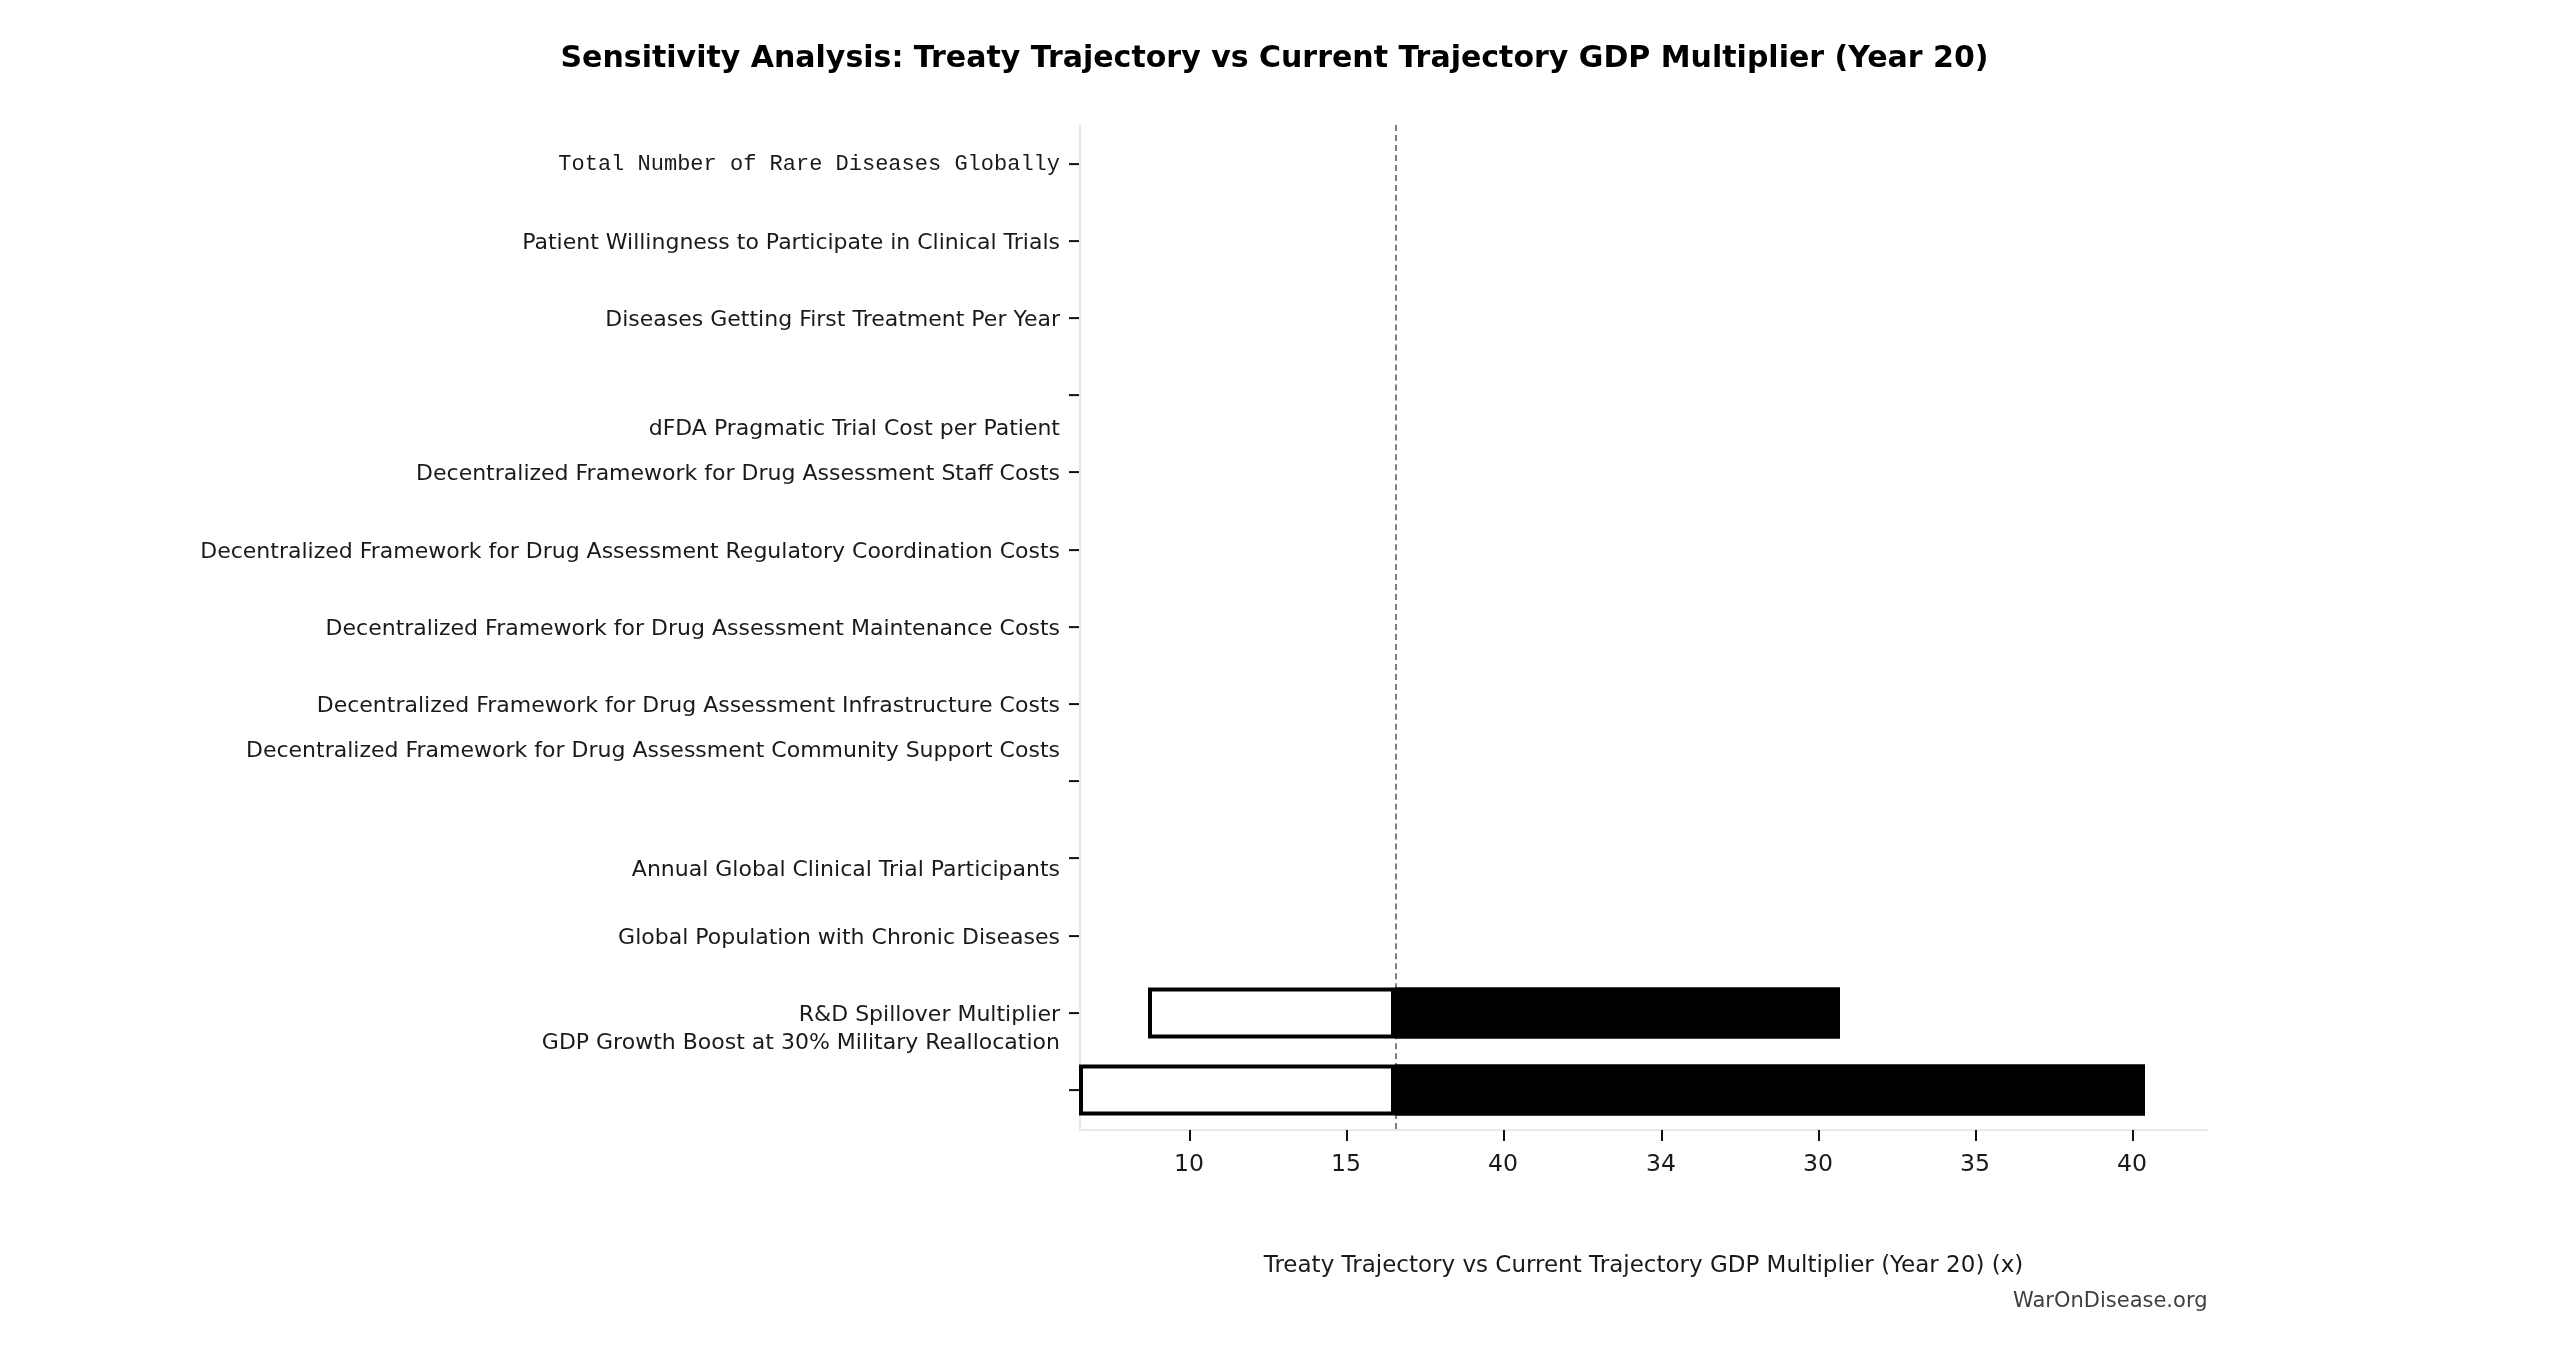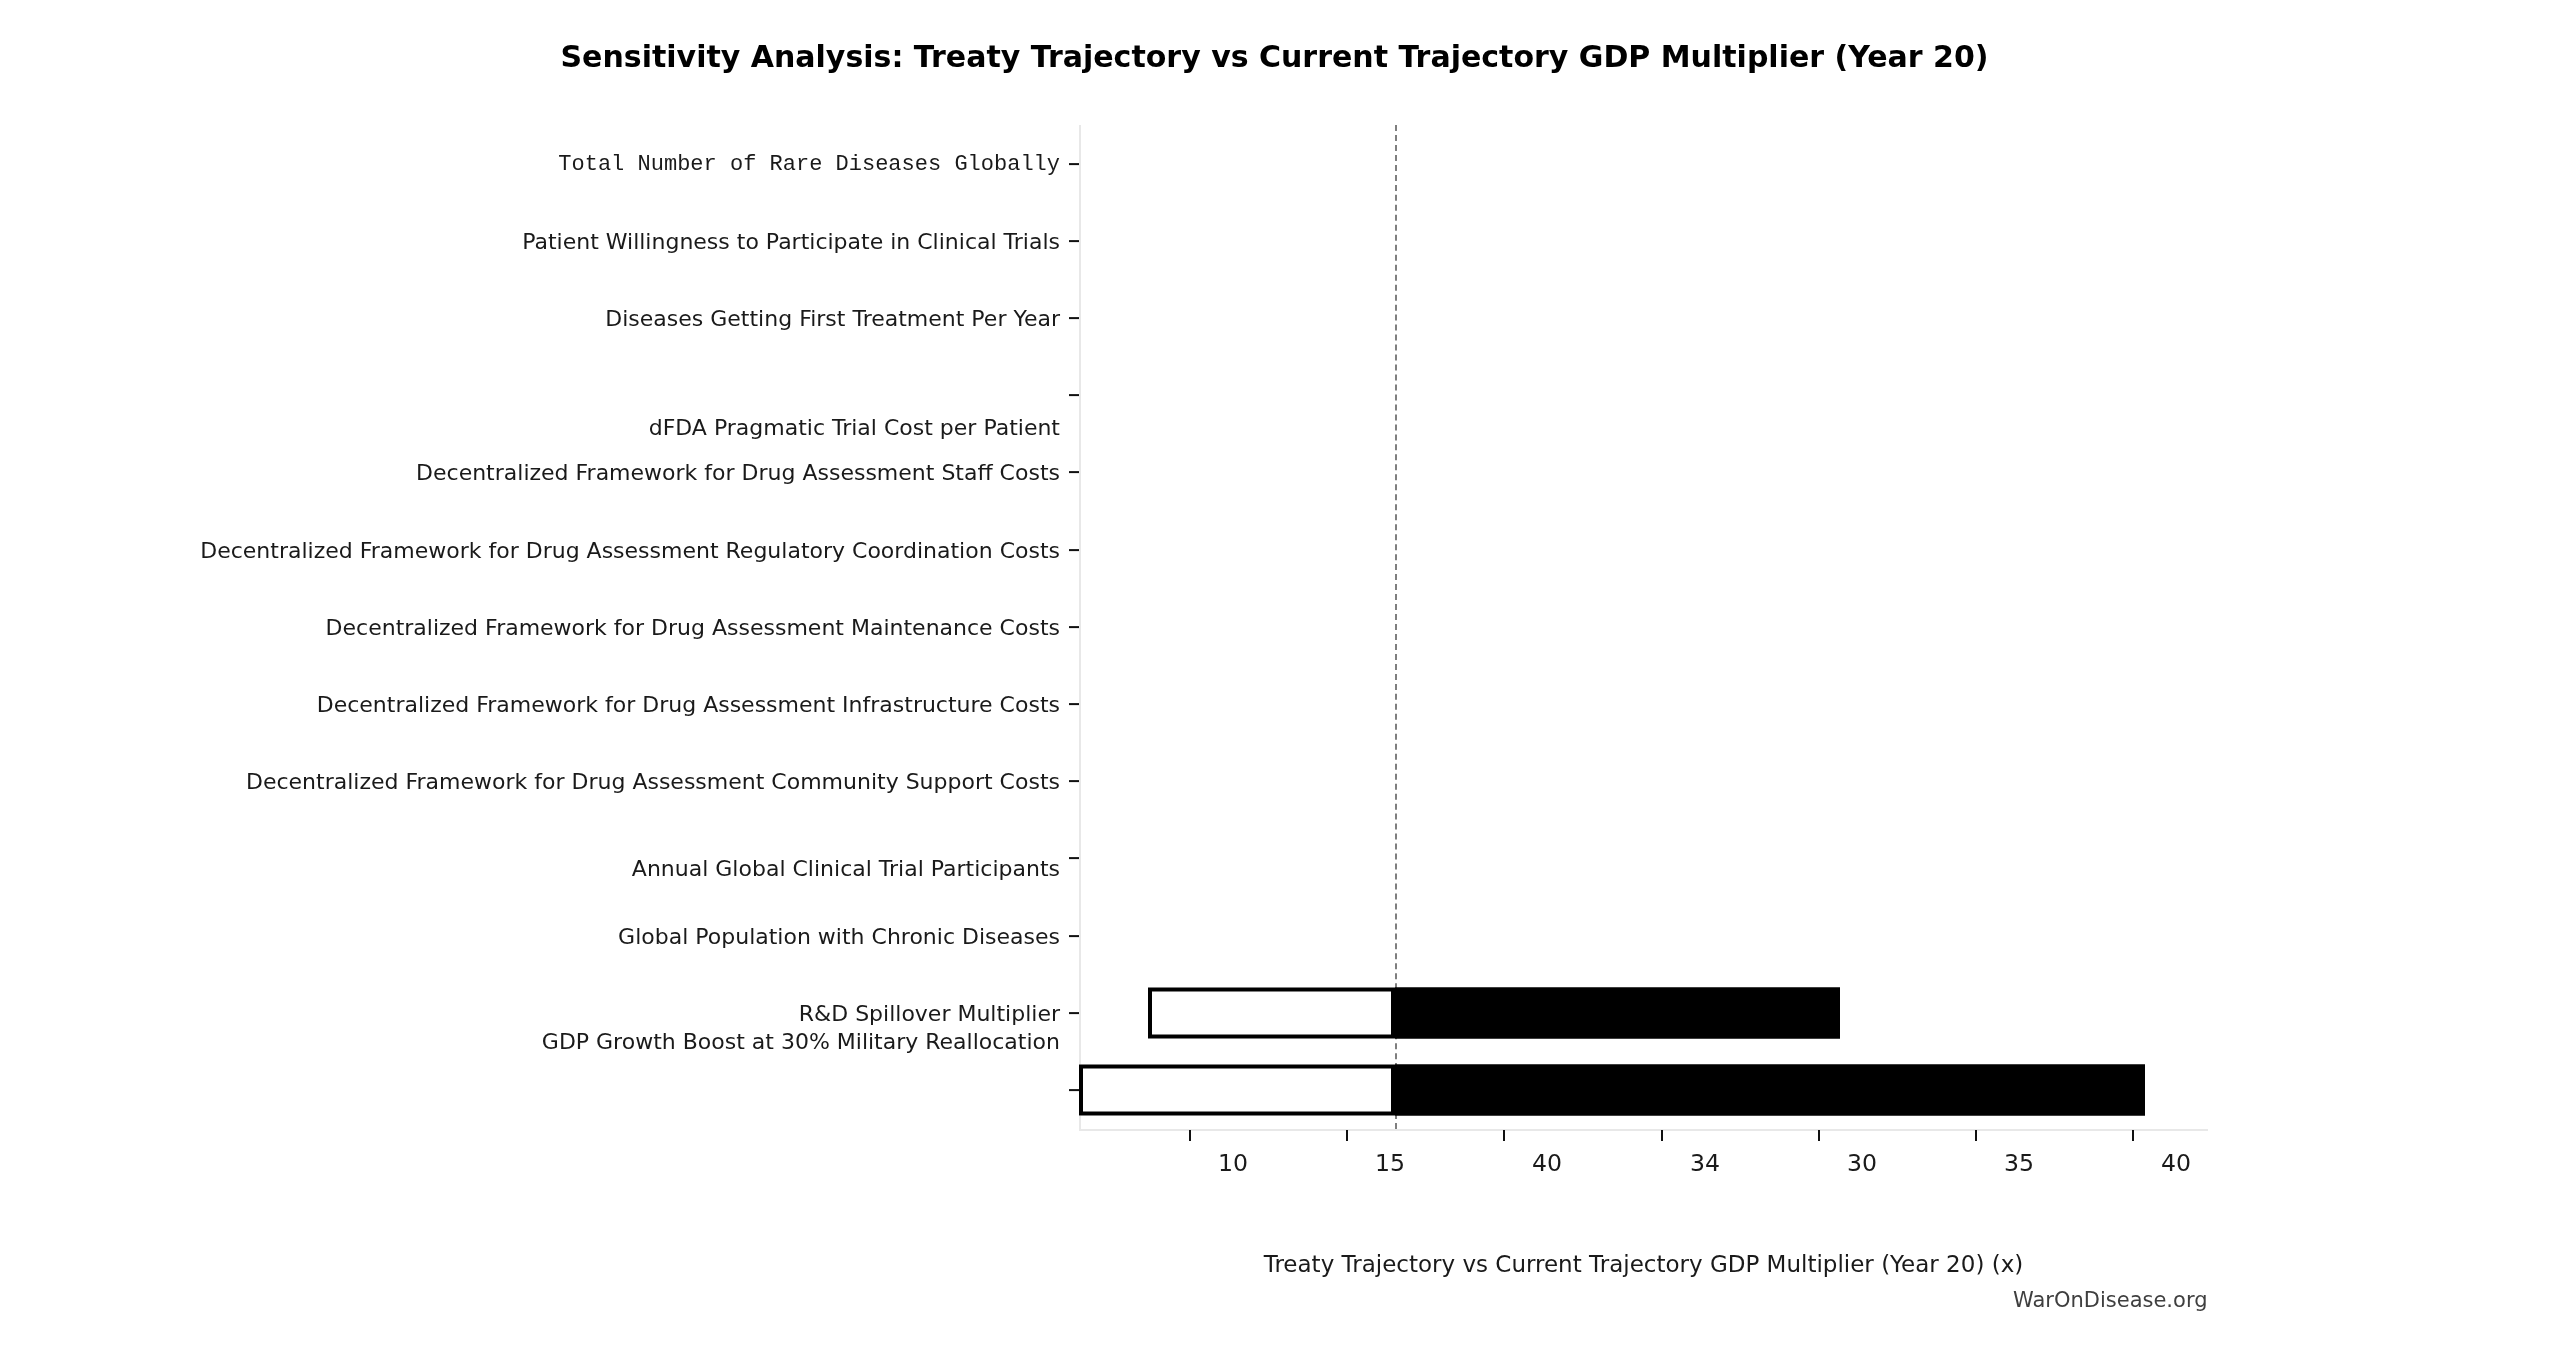--- a/index.html
+++ b/index.html
@@ -107,21 +107,20 @@
     height: 11.4px;
     background: #111111;
   }
   .xticklabel {
     position: absolute;
     top: 1024px;
     transform: translateX(-50%);
     font-size: 23.6px;
     color: #1a1a1a;
     white-space: nowrap;
-    margin-left: 44px;
   }
 
   
   #xaxis-title {
     position: absolute;
     left: 1079px;
     top: 1251px;
     width: 1129px;
     text-align: center;
     font-size: 23px;
@@ -151,21 +150,21 @@
 
   <div id="ycats">
       <div class="ycat" style="top: 39px; font-family: Liberation Mono, monospace;">Total Number of Rare Diseases Globally</div>
       <div class="ycat" style="top: 116px;">Patient Willingness to Participate in Clinical Trials</div>
       <div class="ycat" style="top: 193px;">Diseases Getting First Treatment Per Year</div>
       <div class="ycat" style="top: 270px; margin-top: 32px;">dFDA Pragmatic Trial Cost per Patient</div>
       <div class="ycat" style="top: 347px;">Decentralized Framework for Drug Assessment Staff Costs</div>
       <div class="ycat" style="top: 425px;">Decentralized Framework for Drug Assessment Regulatory Coordination Costs</div>
       <div class="ycat" style="top: 502px;">Decentralized Framework for Drug Assessment Maintenance Costs</div>
       <div class="ycat" style="top: 579px;">Decentralized Framework for Drug Assessment Infrastructure Costs</div>
-      <div class="ycat" style="top: 656px; text-align: right;">Decentralized Framework for Drug Assessment Community Support Costs</div>
+      <div class="ycat" style="top: 624px; text-align: right;">Decentralized Framework for Drug Assessment Community Support Costs</div>
       <div class="ycat" style="top: 733px; margin-top: 10px;">Annual Global Clinical Trial Participants</div>
       <div class="ycat" style="top: 811px;">Global Population with Chronic Diseases</div>
       <div class="ycat" style="top: 888px;">R&amp;D Spillover Multiplier</div>
       <div class="ycat" style="top: 916px;">GDP Growth Boost at 30% Military Reallocation</div>
     </div>
   <div id="yticks">
       <div class="ytick" style="top: 39px;"></div>
       <div class="ytick" style="top: 116px;"></div>
       <div class="ytick" style="top: 193px;"></div>
       <div class="ytick" style="top: 270px;"></div>

